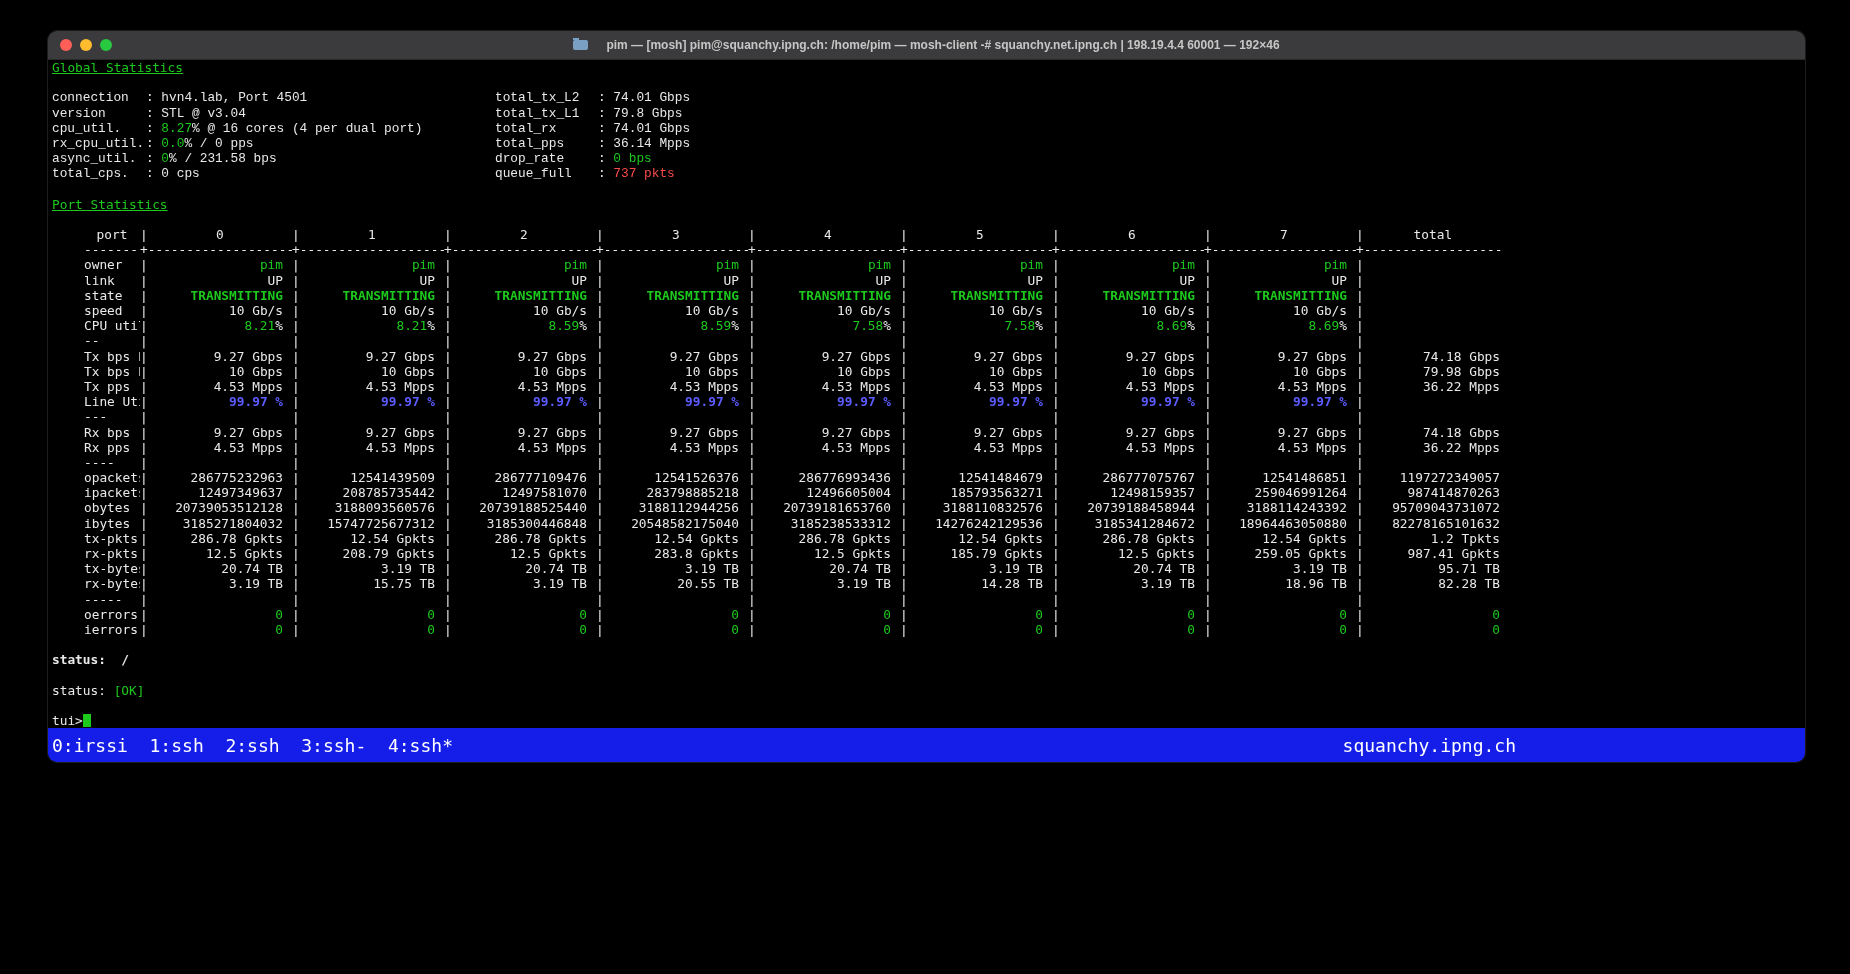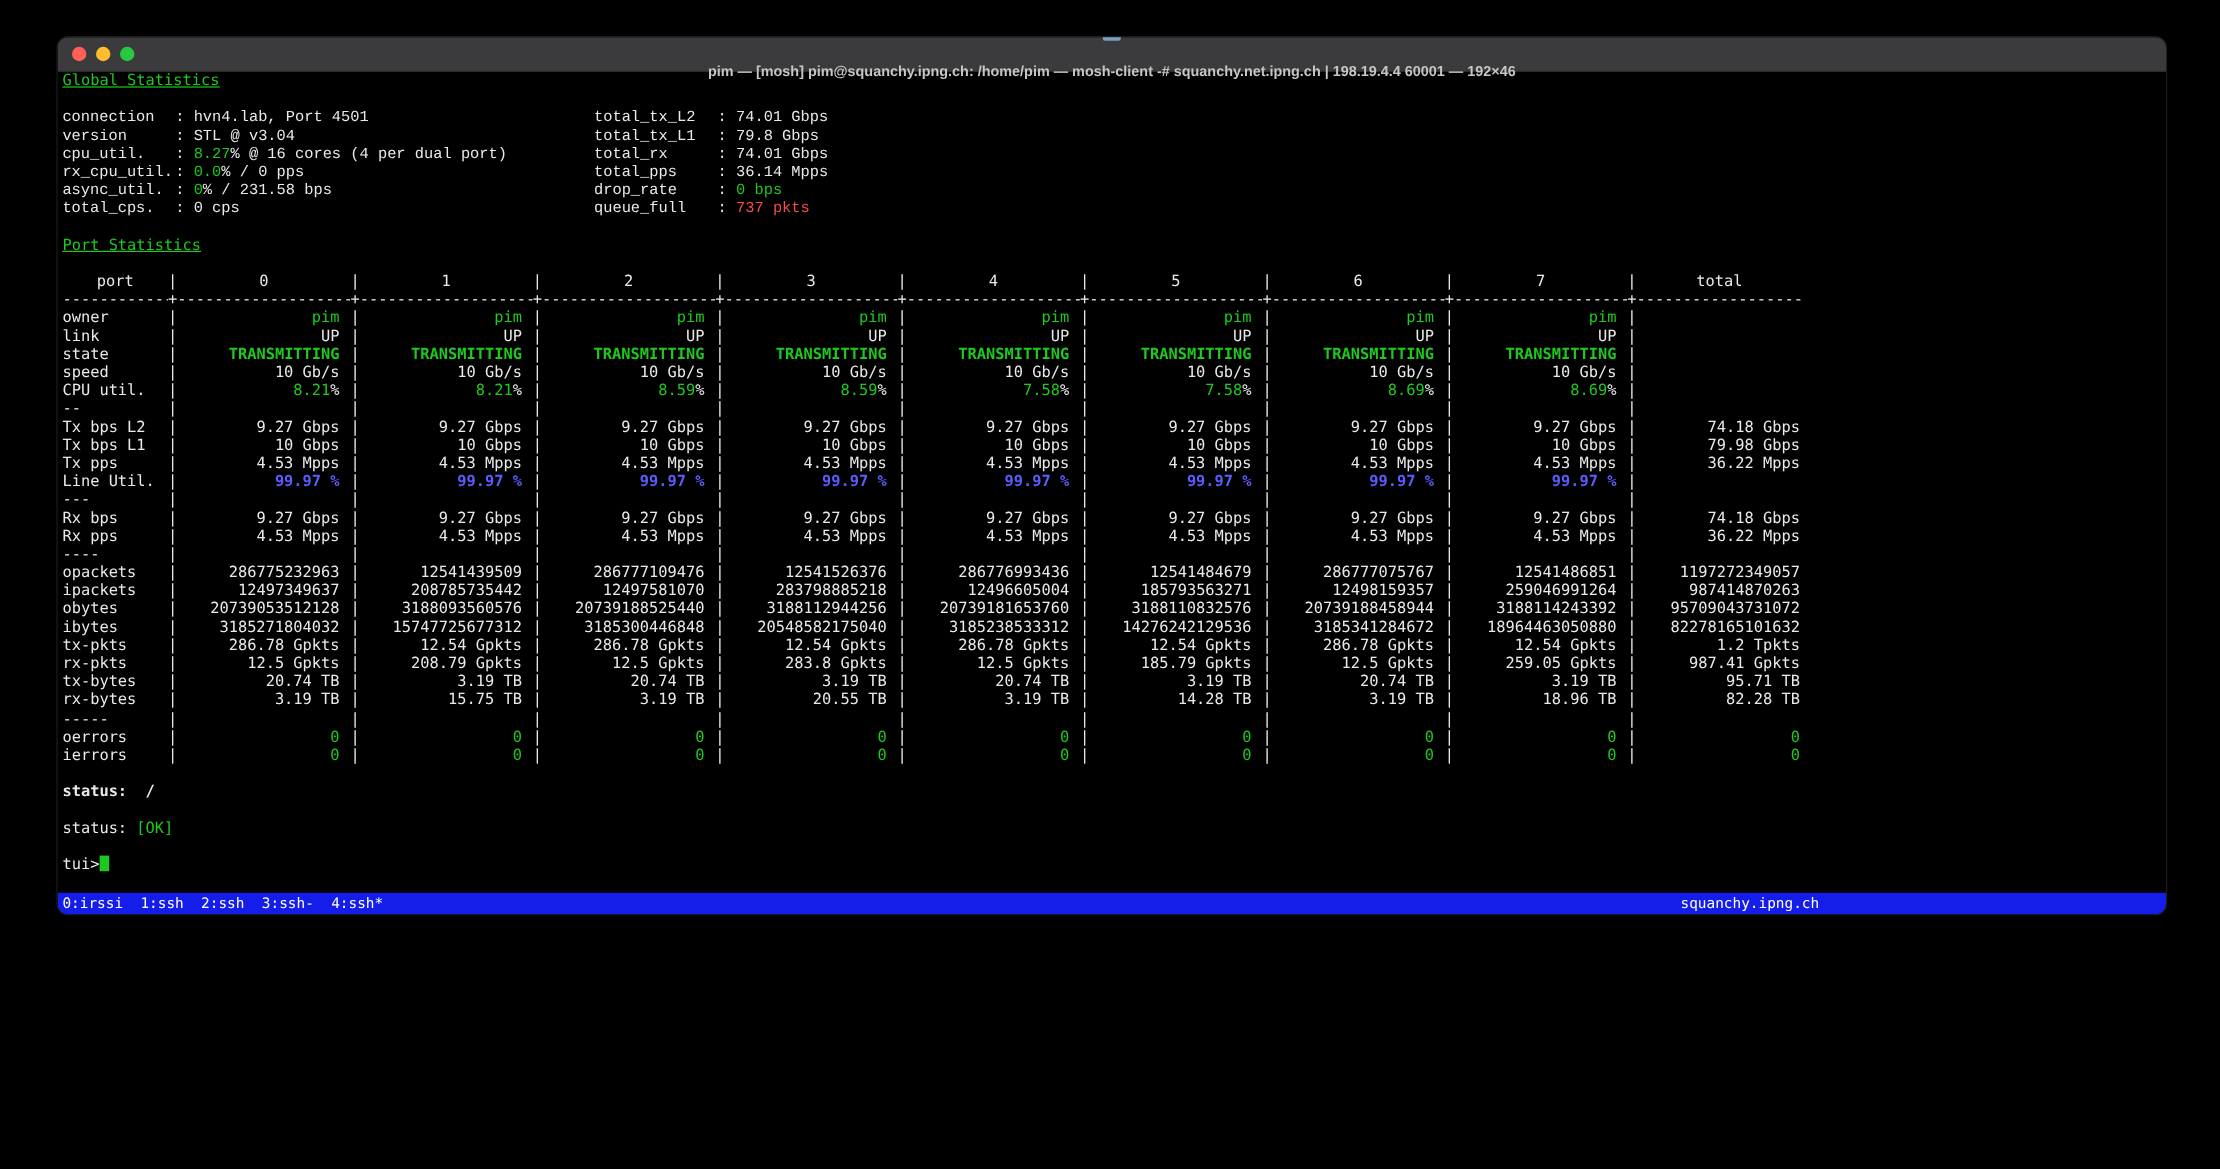--- a/index.html
+++ b/index.html
@@ -21,21 +21,21 @@
     border-bottom:1px solid #2a2a2a;
   }
   .traffic{position:absolute;left:12px;top:0;height:100%;display:flex;align-items:center;gap:8px;}
   .light{width:12px;height:12px;border-radius:50%;display:inline-block;}
   .light.red{background:var(--light-red);}
   .light.yellow{background:var(--light-yellow);}
   .light.green{background:var(--light-green);}
   .title{
     color:var(--tb-fg);font-family:"Liberation Sans", sans-serif;
     font-size:12px;font-weight:700;display:flex;align-items:center;gap:18px;
-    white-space:nowrap;overflow:hidden;max-width:85%;flex-direction:column;
+    white-space:nowrap;overflow:hidden;max-width:85%;
   }
   .folder-icon{width:15px;height:10px;background:#7aa0c4;border-radius:2px;position:relative;display:inline-block;flex:none;}
   .folder-icon::before{content:'';position:absolute;top:-3px;left:0;width:6px;height:3px;background:#7aa0c4;border-radius:1px 1px 0 0;}
   
   .term{
     position:relative;height:684px;overflow:hidden;
     padding:0 0 0 4px;
     font-size:12.8px;color:var(--fg);
   }
   .line{height:15.2px;line-height:15.2px;white-space:pre;}
@@ -48,33 +48,33 @@
   .gs-label-r{display:inline-block;width:103px;}
   .gs-right{position:absolute;left:443px;top:0;white-space:pre;}
   
   .trow{display:flex;height:15.2px;line-height:15.2px;white-space:pre;}
   .cell{display:flex;overflow:hidden;white-space:pre;}
   .cell.lab{width:88px;}
   .cell.pcol{width:152px;}
   .cell.tcol{width:146px;}
   .pipe{flex:none;color:var(--fg);}
   .cv{flex:1;text-align:right;padding-right:9px;overflow:hidden;}
-  .cell.lab .cv{text-align:left;padding:0;color:var(--fg);}
+  .cell.lab .cv{text-align:left;padding:0;color:var(--fg);margin-left:32px;}
   .cell.tcol .cv{padding-right:2px;}
   .cell.center .cv{text-align:center;padding:0;color:var(--fg);}
   .cell.dashcell .cv{text-align:left;padding:0;color:var(--fg);}
   
   .status-spin{font-weight:700;}
   .spinner{margin-left:15.4px;font-weight:700;}
   .ok-val{margin-left:7.7px;}
   .cursor{display:inline-block;width:7.7px;height:13px;background:var(--green);vertical-align:-2px;}
   
   .screenbar{
-    position:absolute;left:0;right:0;bottom:0;height:18px;
-    background:var(--bar-bg);color:#ffffff;font-size:12px;
+    position:absolute;left:0;right:0;bottom:0;height:34px;
+    background:var(--bar-bg);color:#ffffff;font-size:18px;
   }
   .screenbar-inner{
     margin-left:4px;width:1464px;height:100%;
     display:flex;justify-content:space-between;align-items:center;white-space:pre;
   }
 </style>
 </head>
 <body>
 
 <div class="window">

